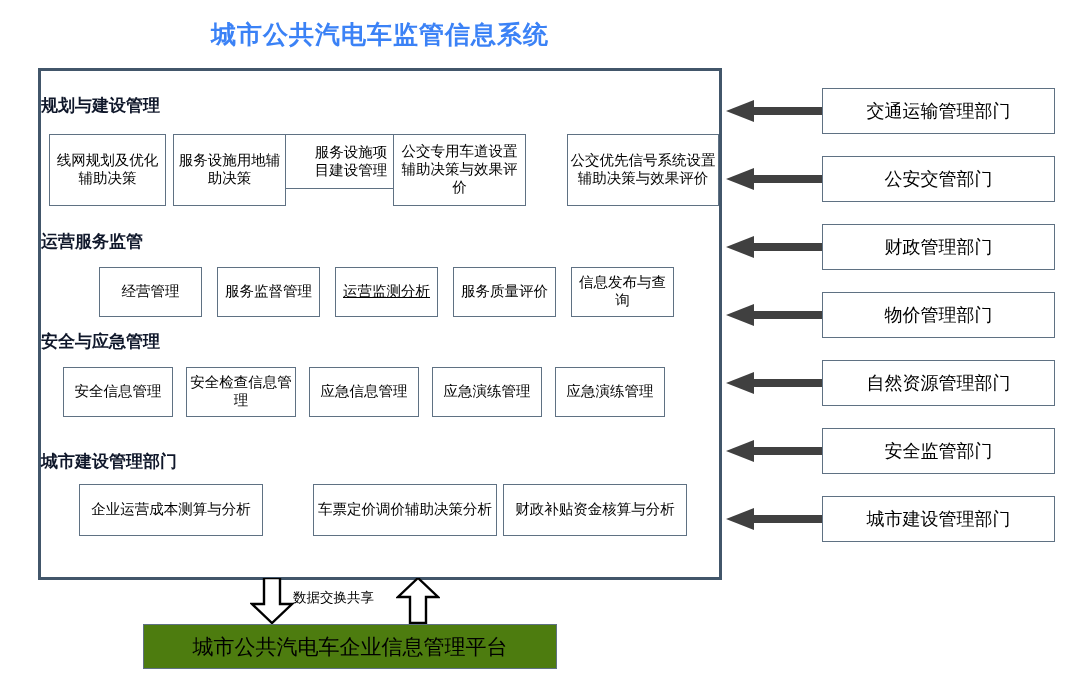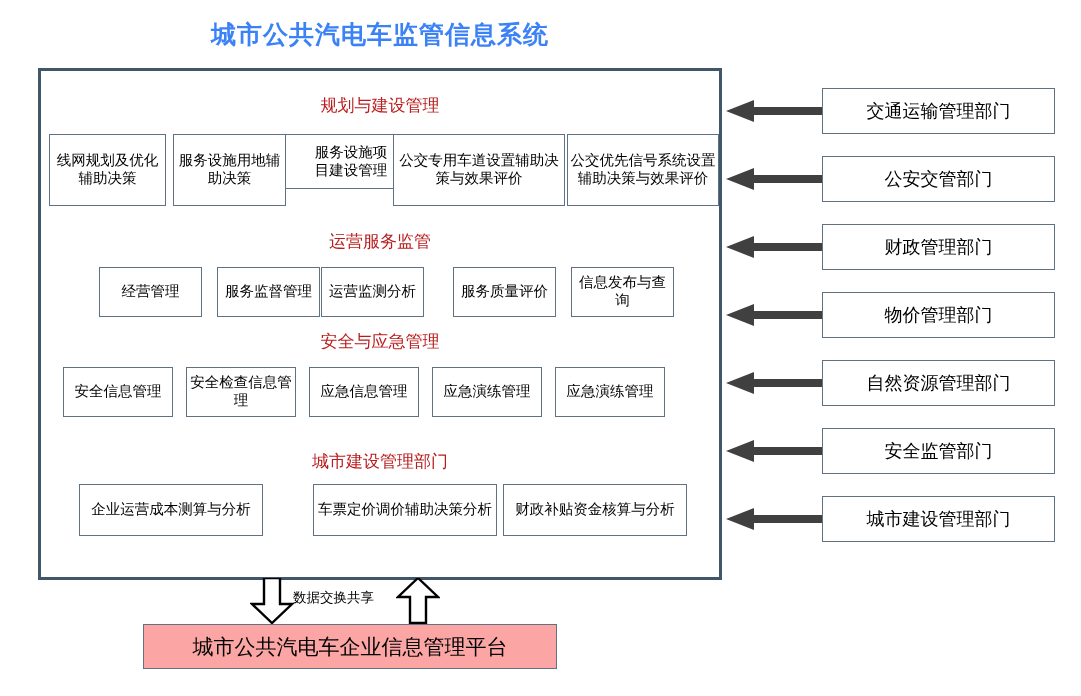--- a/index.html
+++ b/index.html
@@ -44,24 +44,24 @@
     border: 3px solid #42566a;
     background: #ffffff;
   }
 
   .section {
     position: absolute;
     left: 0;
     width: 100%;
   }
   .section-heading {
-    text-align: center;
+    text-align: left;
     font-size: 17px;
-    font-weight: normal;
-    color: #b91c1c;
+    font-weight: bold;
+    color: #0f172a;
     line-height: 1.1;
     white-space: nowrap;
   }
   .module-row {
     position: absolute;
     left: 0;
     width: 100%;
   }
   .module-box {
     position: absolute;
@@ -136,21 +136,21 @@
 
   
   #platform-box {
     position: absolute;
     left: 143px;
     top: 624px;
     width: 414px;
     height: 45px;
     box-sizing: border-box;
     border: 1.2px solid #5f7183;
-    background: #fca5a5;
+    background: #4d7c0f;
     display: flex;
     align-items: center;
     justify-content: center;
     font-size: 21px;
     color: #000000;
     white-space: nowrap;
   }
 </style>
 </head>
 <body>
@@ -161,31 +161,31 @@
 
   <div id="system-frame">
 
     <div class="section" style="top:26px;">
       <div class="section-heading">规划与建设管理</div>
     </div>
     <div class="module-row" style="top:63px; height:72px;">
       <div class="module-box" style="left:8px;  width:117px; height:72px;">线网规划及优化辅助决策</div>
       <div class="module-box" style="left:132px; width:113px; height:72px;">服务设施用地辅助决策</div>
       <div class="module-box" style="left:244px; width:110px; height:55px;padding-left:24px;">服务设施项目建设管理</div>
-      <div class="module-box" style="left:352px; width:172px; height:72px;">公交专用车道设置辅助决策与效果评价</div>
+      <div class="module-box" style="left:352px; width:133px; height:72px;">公交专用车道设置辅助决策与效果评价</div>
       <div class="module-box" style="left:526px; width:152px; height:72px;">公交优先信号系统设置辅助决策与效果评价</div>
     </div>
 
     <div class="section" style="top:162px;">
       <div class="section-heading">运营服务监管</div>
     </div>
     <div class="module-row" style="top:196px; height:50px;margin-left:36px;">
       <div class="module-box" style="left:22px;  width:103px; height:50px;">经营管理</div>
       <div class="module-box" style="left:140px; width:103px; height:50px;">服务监督管理</div>
-      <div class="module-box" style="left:244px; width:103px; height:50px;">运营监测分析</div>
+      <div class="module-box" style="left:258px; width:103px; height:50px;text-decoration:underline;">运营监测分析</div>
       <div class="module-box" style="left:494px; width:103px; height:50px;">信息发布与查询</div>
       <div class="module-box" style="left:376px; width:103px; height:50px;">服务质量评价</div>
     </div>
 
     <div class="section" style="top:262px;">
       <div class="section-heading">安全与应急管理</div>
     </div>
     <div class="module-row" style="top:296px; height:50px;">
       <div class="module-box" style="left:22px;  width:110px; height:50px;">安全信息管理</div>
       <div class="module-box" style="left:145px; width:110px; height:50px;">安全检查信息管理</div>

